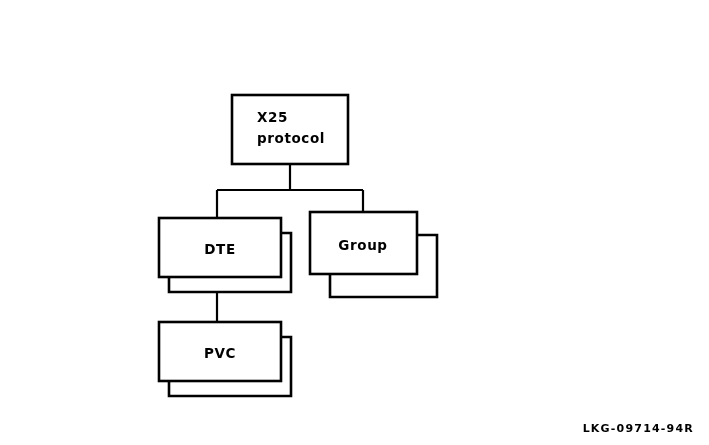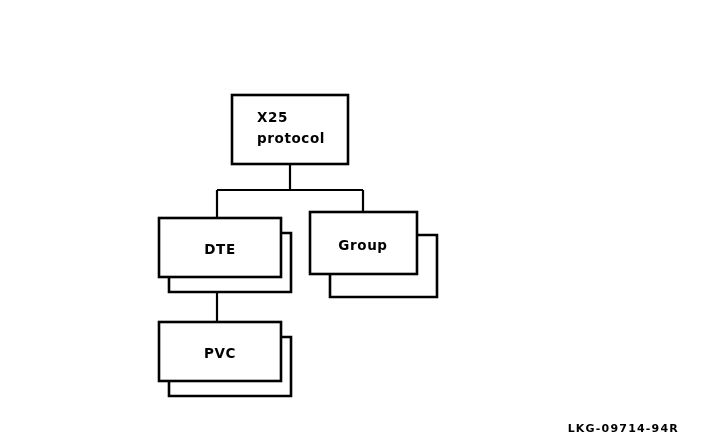--- a/index.html
+++ b/index.html
@@ -56,21 +56,21 @@
     letter-spacing: 0.6px;
   }
   .node-label-centered {
     text-anchor: middle;
   }
   .node-label-left {
     text-anchor: start;
   }
   .caption-text {
     position: absolute;
-    right: 30px;
+    right: 15px;
     bottom: 10px;
     font-family: "DejaVu Sans", sans-serif;
     font-weight: bold;
     font-size: 11px;
     letter-spacing: 1.2px;
     color: #000000;
     white-space: nowrap;
   }
 </style>
 </head>

